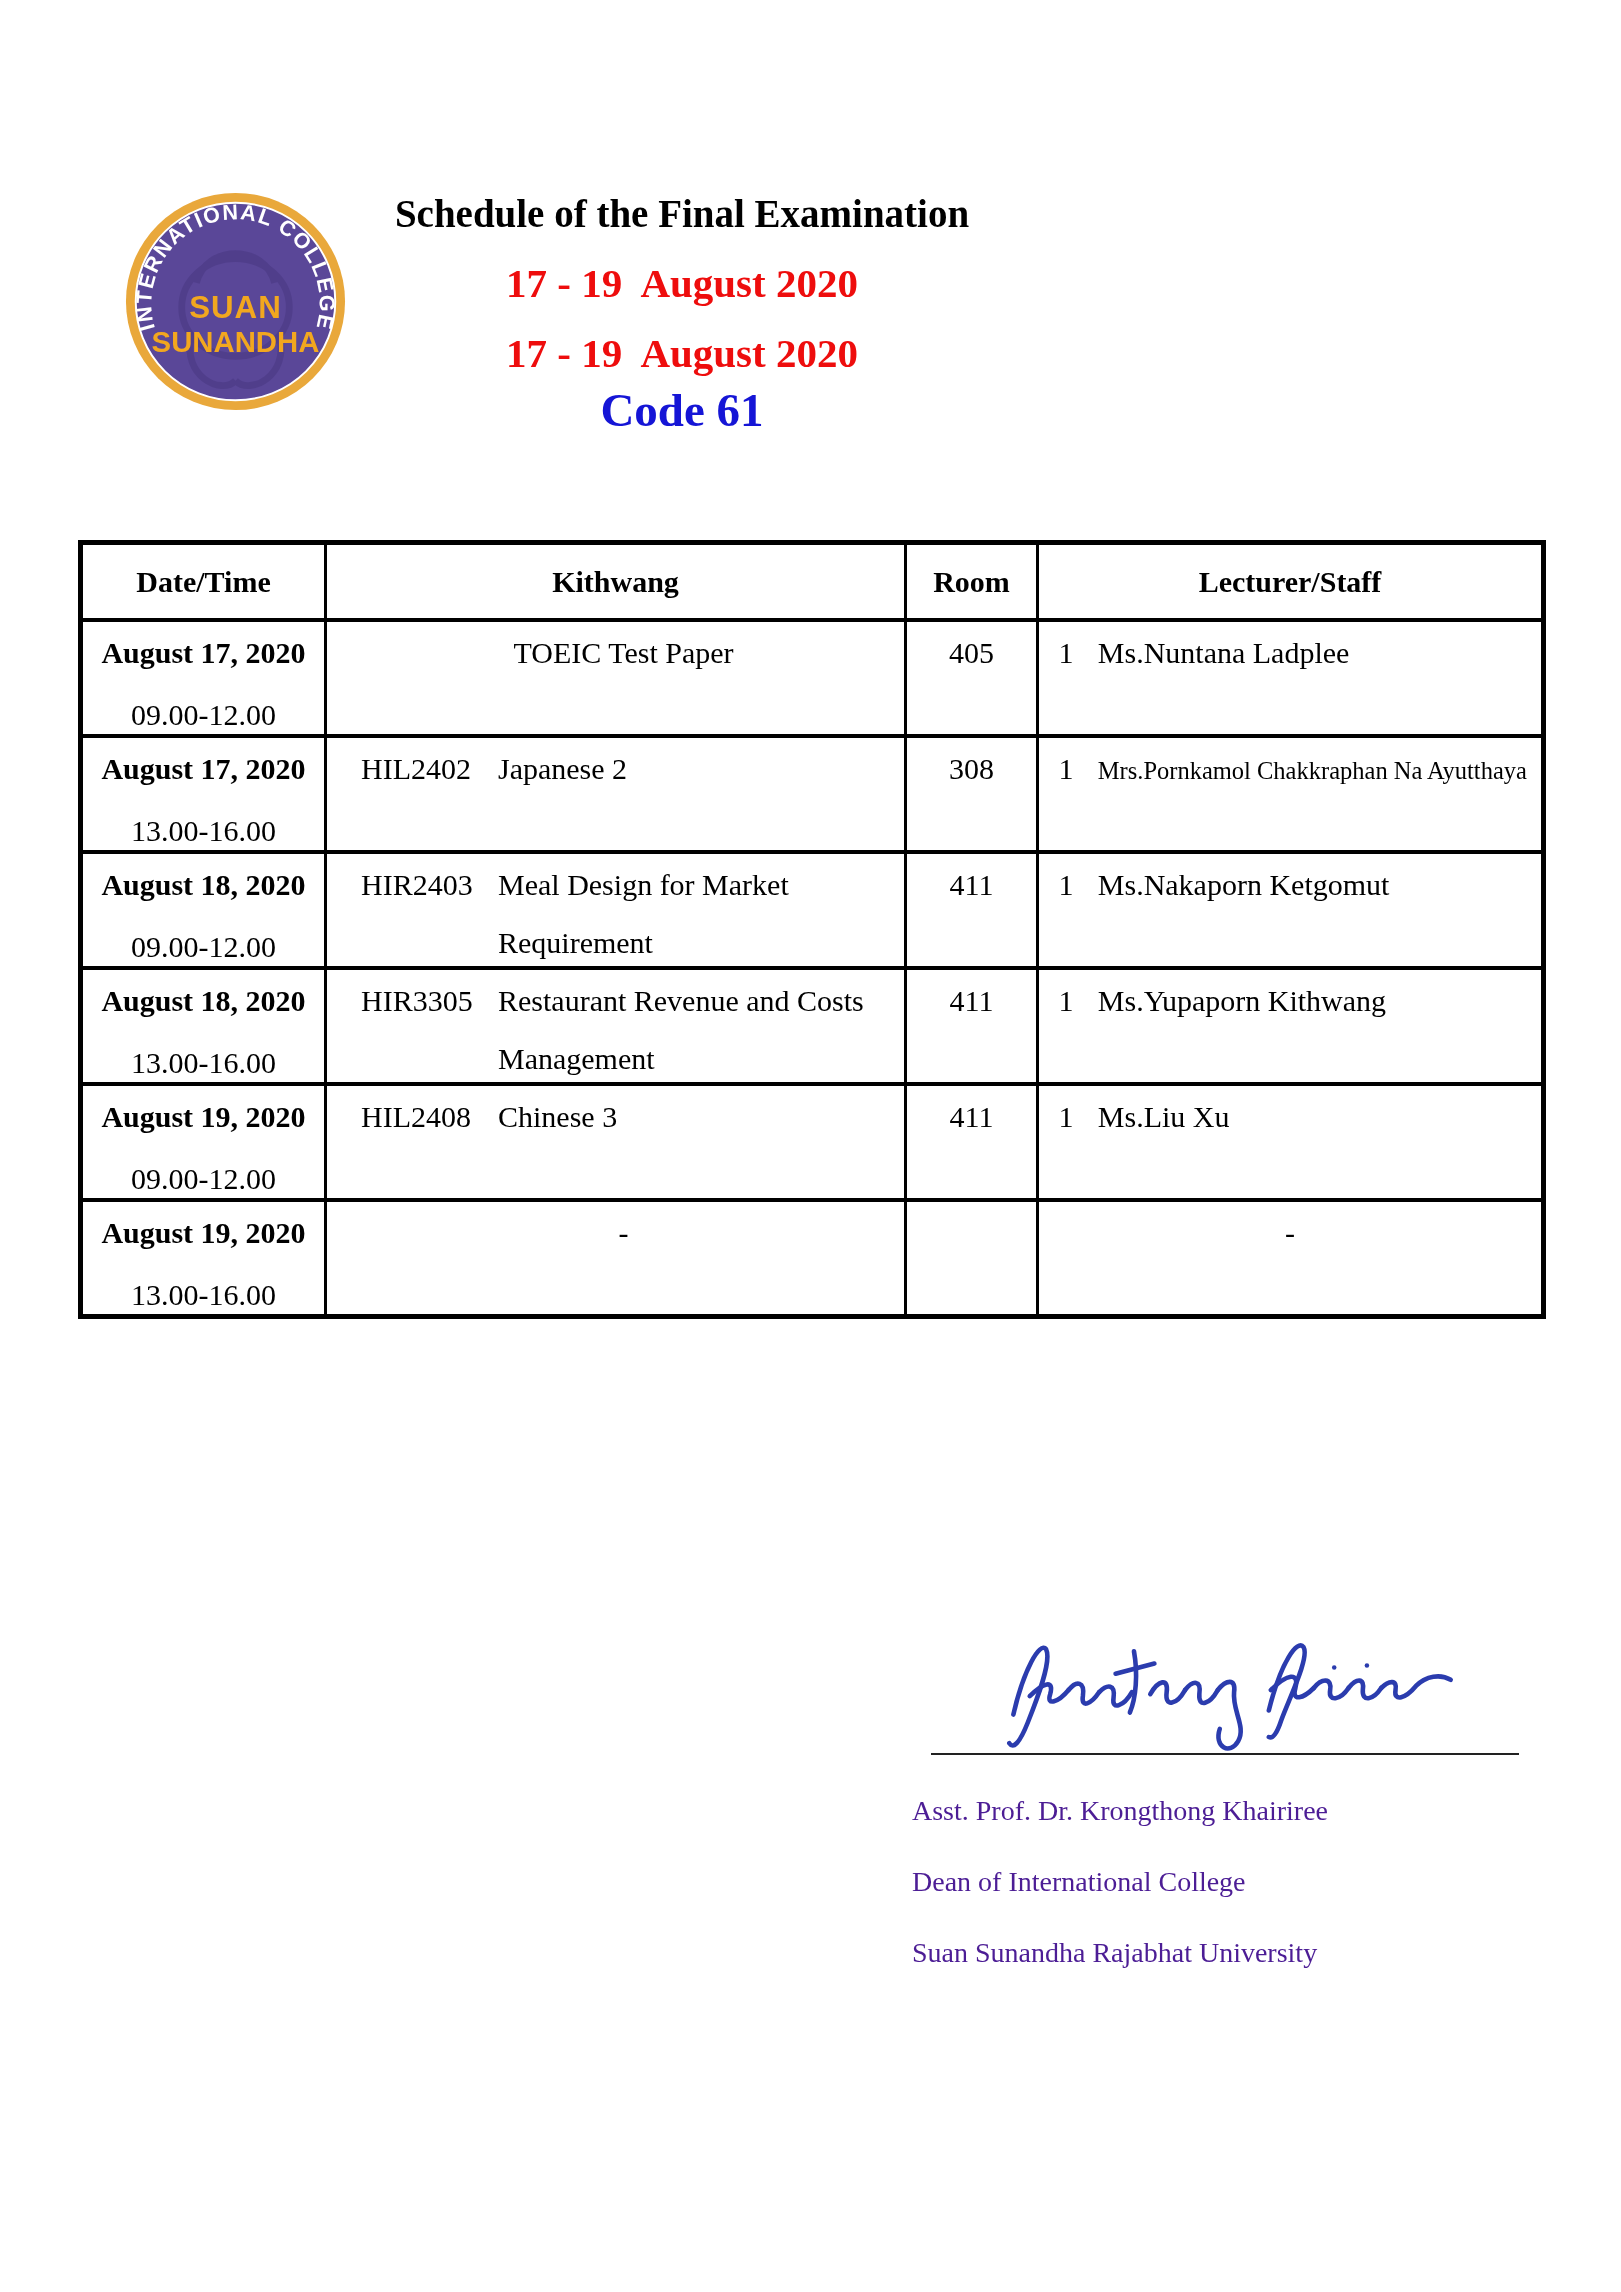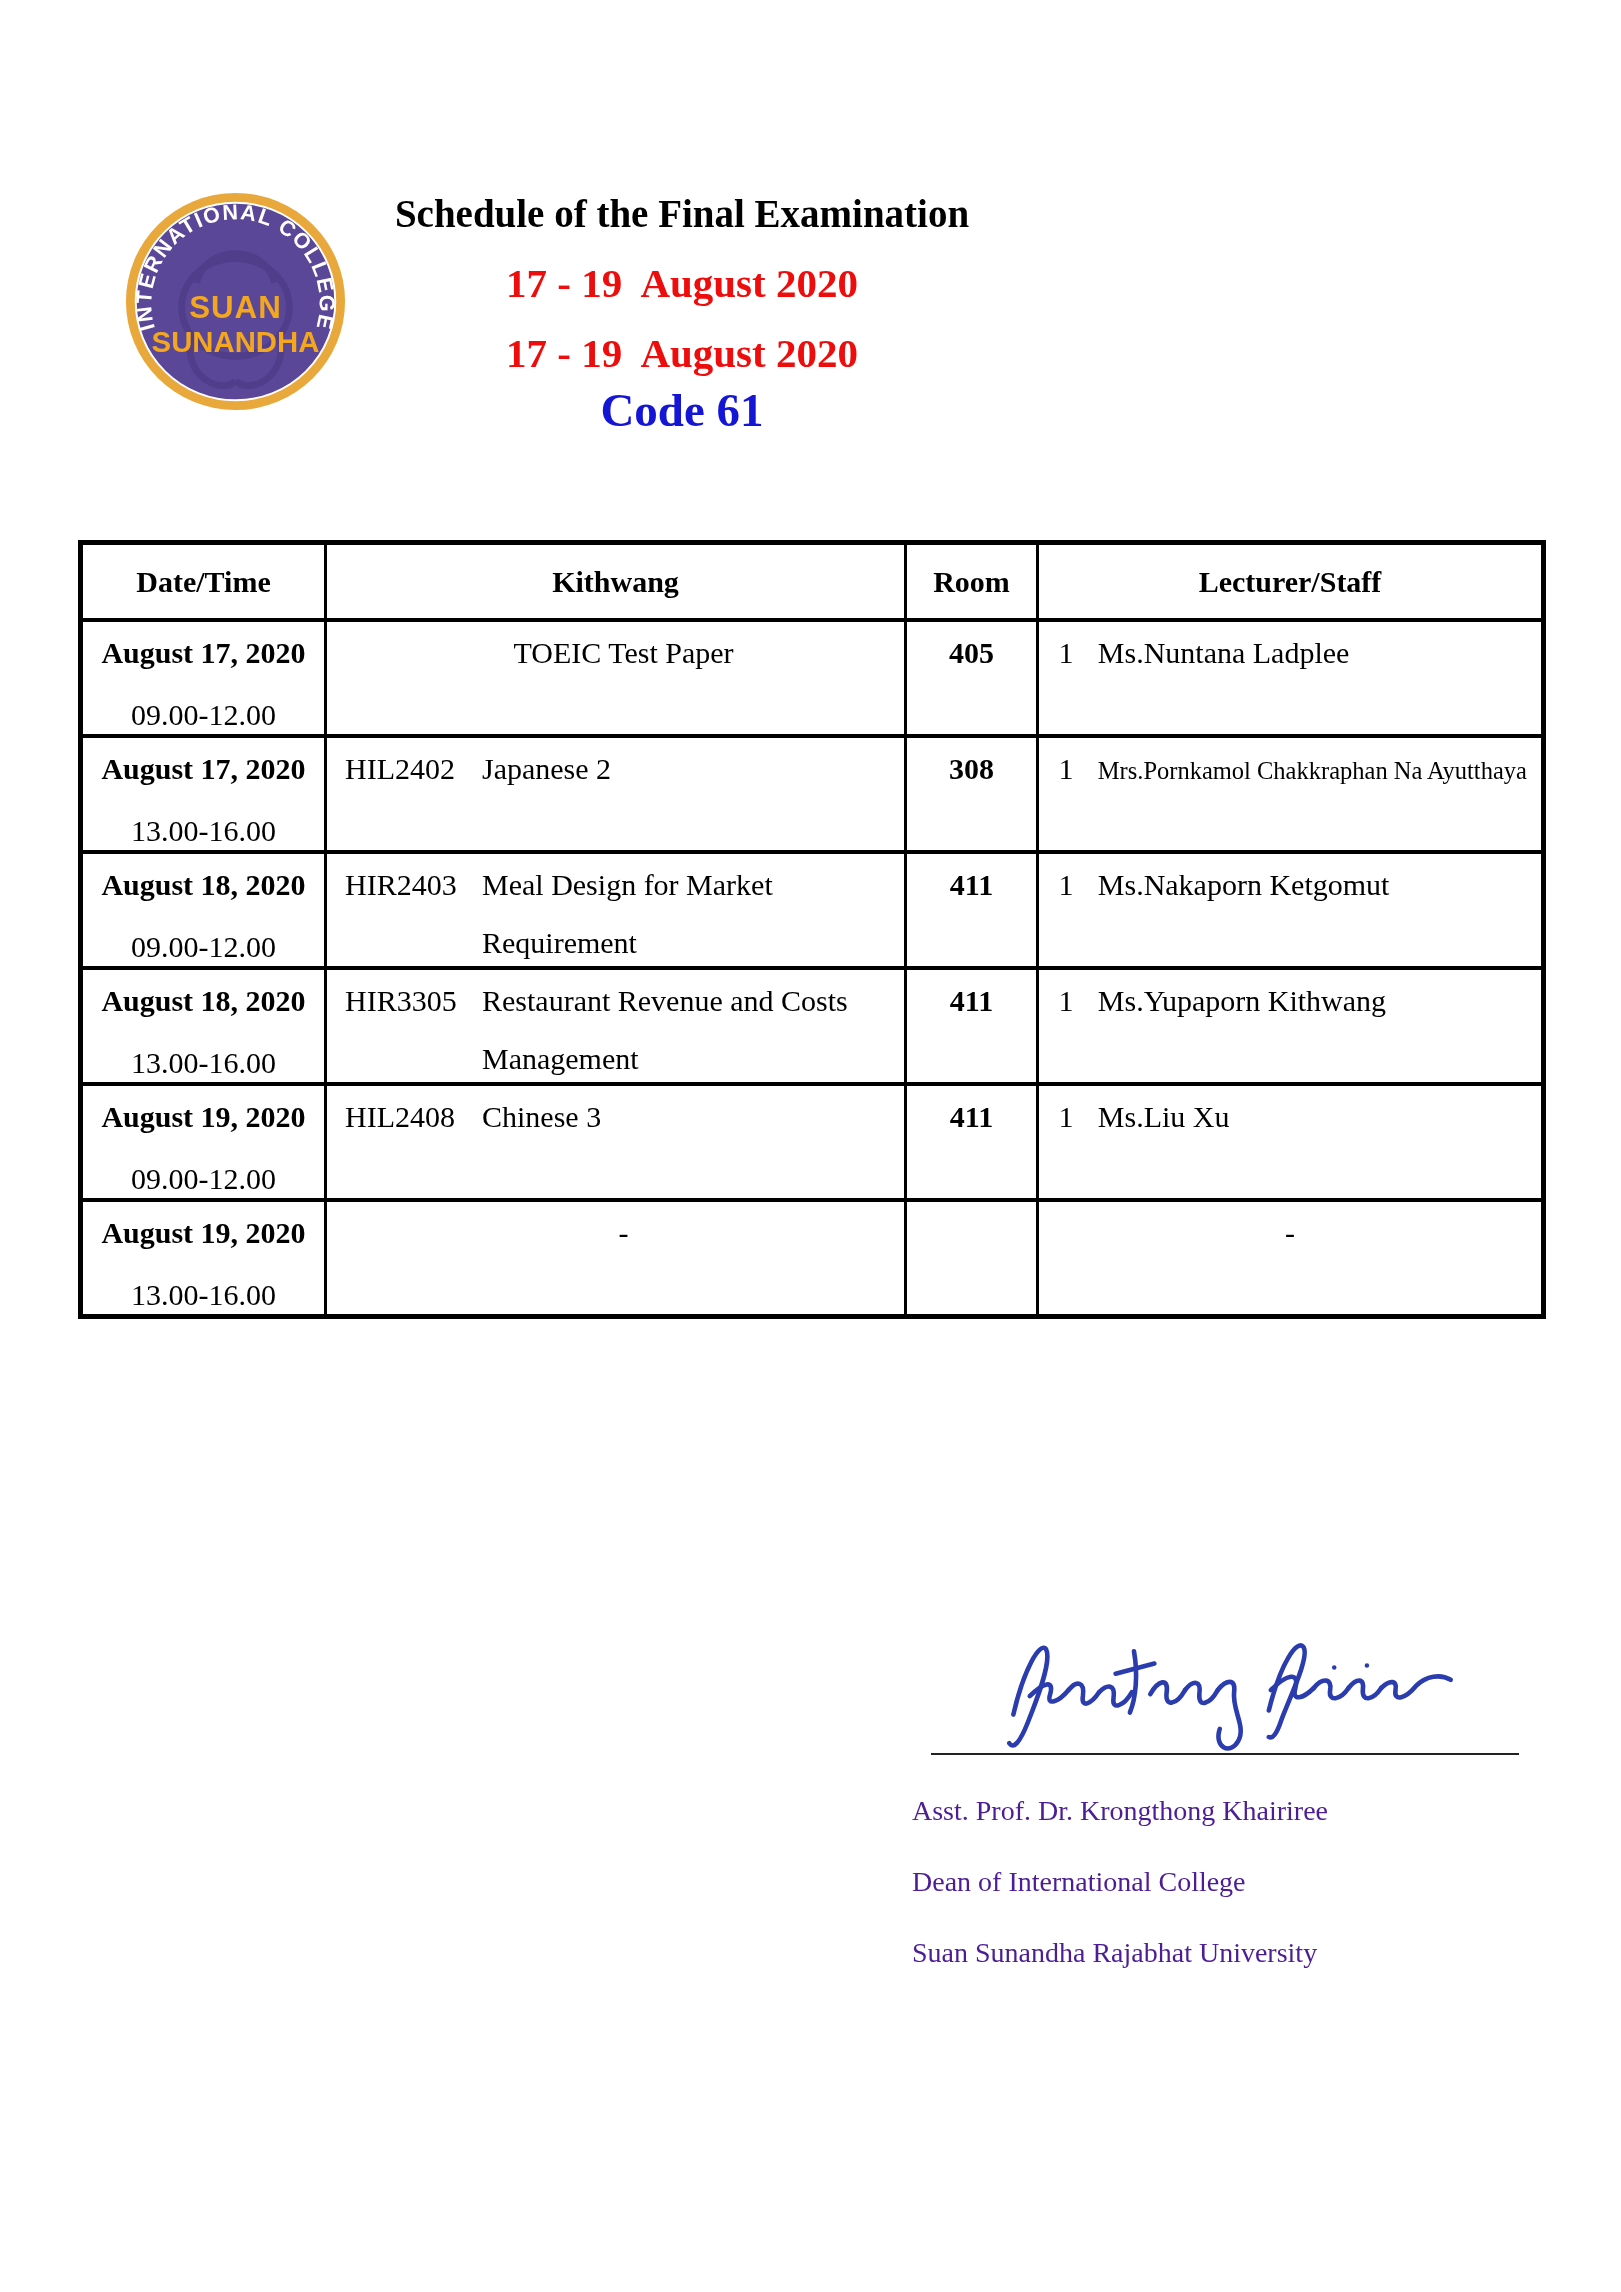--- a/index.html
+++ b/index.html
@@ -60,30 +60,30 @@
     font-weight:bold;
     font-size:30px;
   }
   table.exam tr.data-row{height:116px;}
 
   .c-date{text-align:center;}
   .date-line{font-weight:bold; margin-top:11.8px; line-height:37px;}
   .time-line{margin-top:25.5px; line-height:37px;}
 
   .c-subj{ }
-  .subj{padding-left:18px;}
+  .subj{padding-left:34px;}
   .subj-line1{margin-top:11.8px; line-height:37px;}
   .subj-code{display:inline-block; min-width:137px;}
   .subj-line2{margin-top:21px; margin-left:137px; line-height:37px;}
   .subj.centered{padding-left:16px;}
   .subj.centered .subj-line1{text-align:center;}
   .subj.centered .subj-line2{margin-left:0; text-align:center;}
 
   .c-room{text-align:center;}
-  .room-val{font-weight:bold; margin-top:11.8px; line-height:37px;}
+  .room-val{font-weight:normal; margin-top:11.8px; line-height:37px;}
 
   .staff{padding-left:19.6px;}
   .staff-line-wrap{margin-top:11.8px; line-height:37px;}
   .staff-no{display:inline-block; min-width:19.6px; margin-right:19.6px;}
   .staff-name.small{font-size:24.5px;}
   .staff.centered{padding-left:0; text-align:center;}
 
   
   .sig-scribble{position:absolute; left:995px; top:1612px; width:470px; height:152px;}
   .sig-rule{position:absolute; left:931px; top:1753px; width:588px; height:2px; background:#222;}

